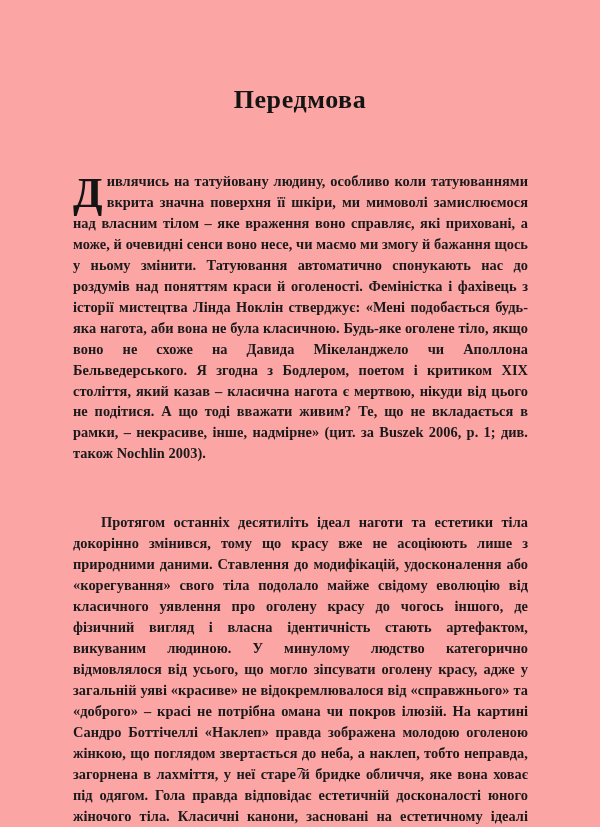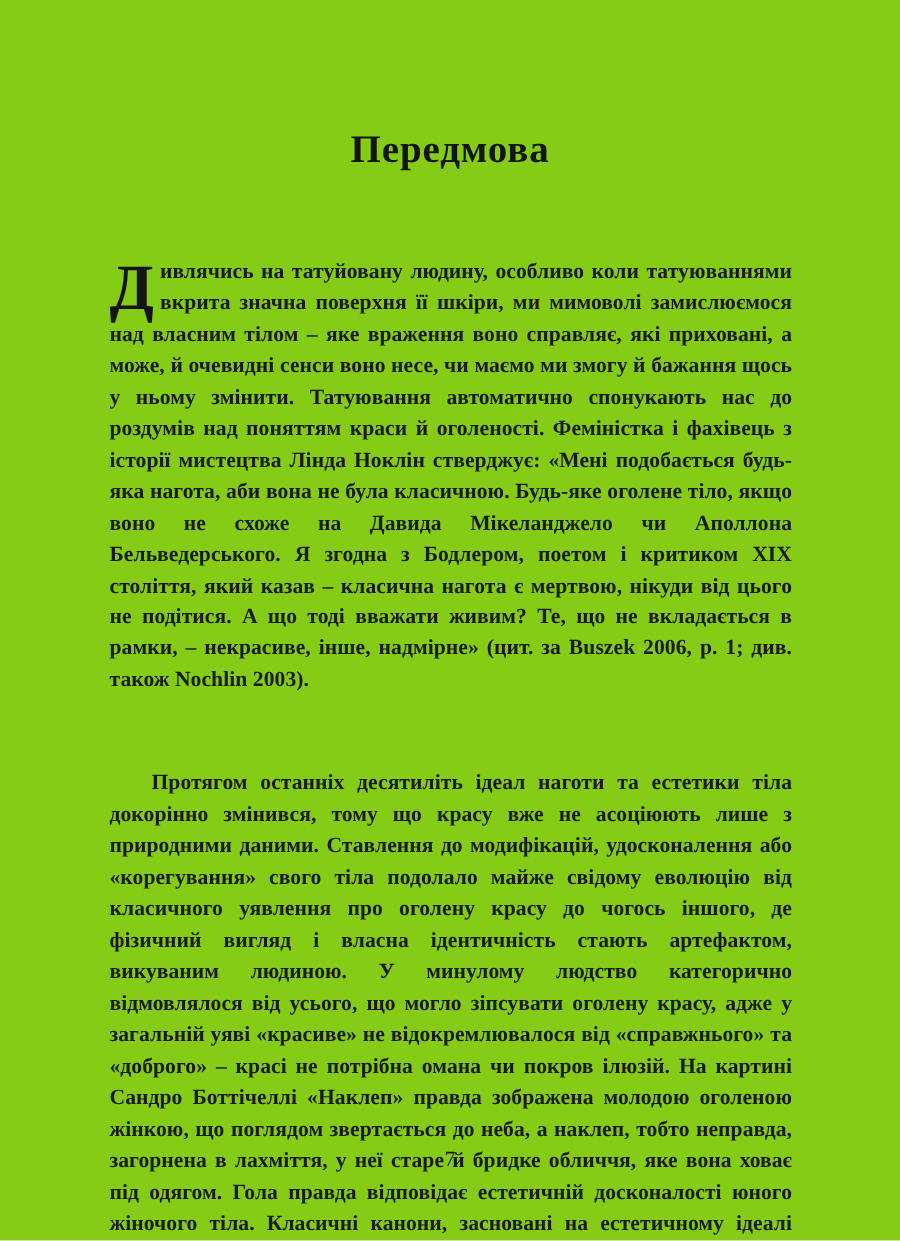--- a/index.html
+++ b/index.html
@@ -13,21 +13,21 @@
     overflow: hidden;
     font-family: "Liberation Serif", "DejaVu Serif", serif;
     color: #1a1a1a;
     -webkit-font-smoothing: antialiased;
   }
 
   #page {
     position: relative;
     width: 600px;
     height: 827px;
-    background: #84cc16;
+    background: #fca5a5;
     box-sizing: border-box;
   }
 
   #chapter-title {
     position: absolute;
     top: 68px;
     left: 0;
     width: 600px;
     text-align: center;
     font-size: 26px;

